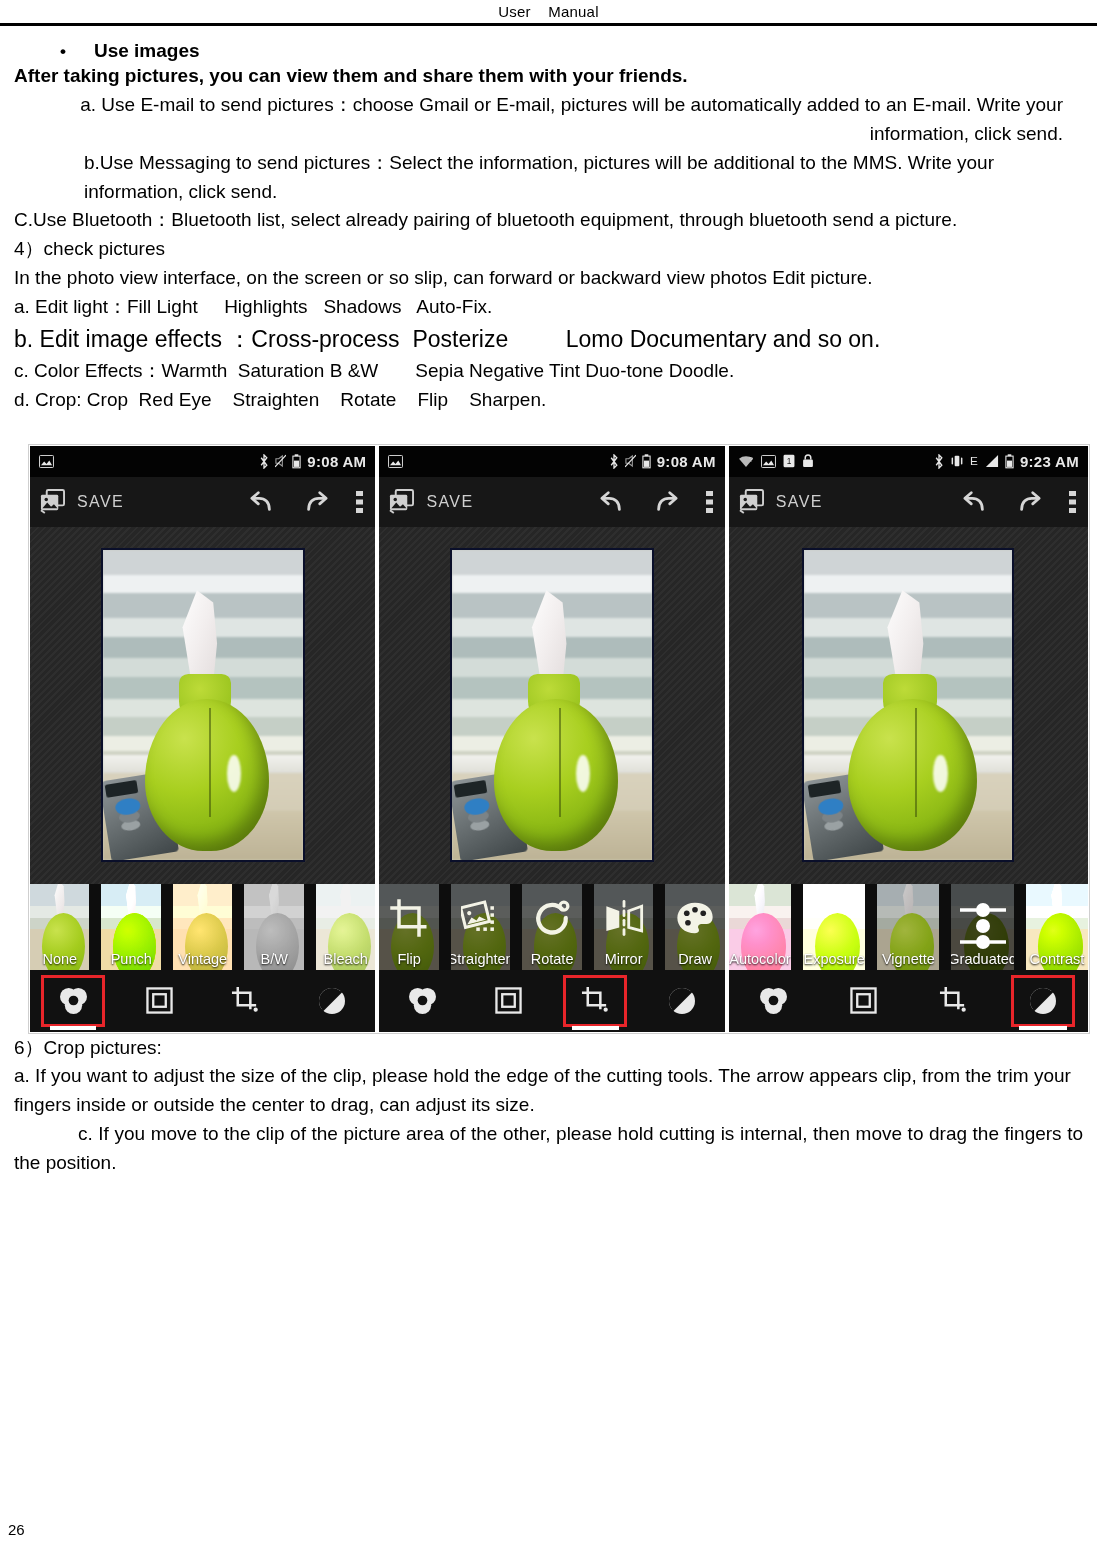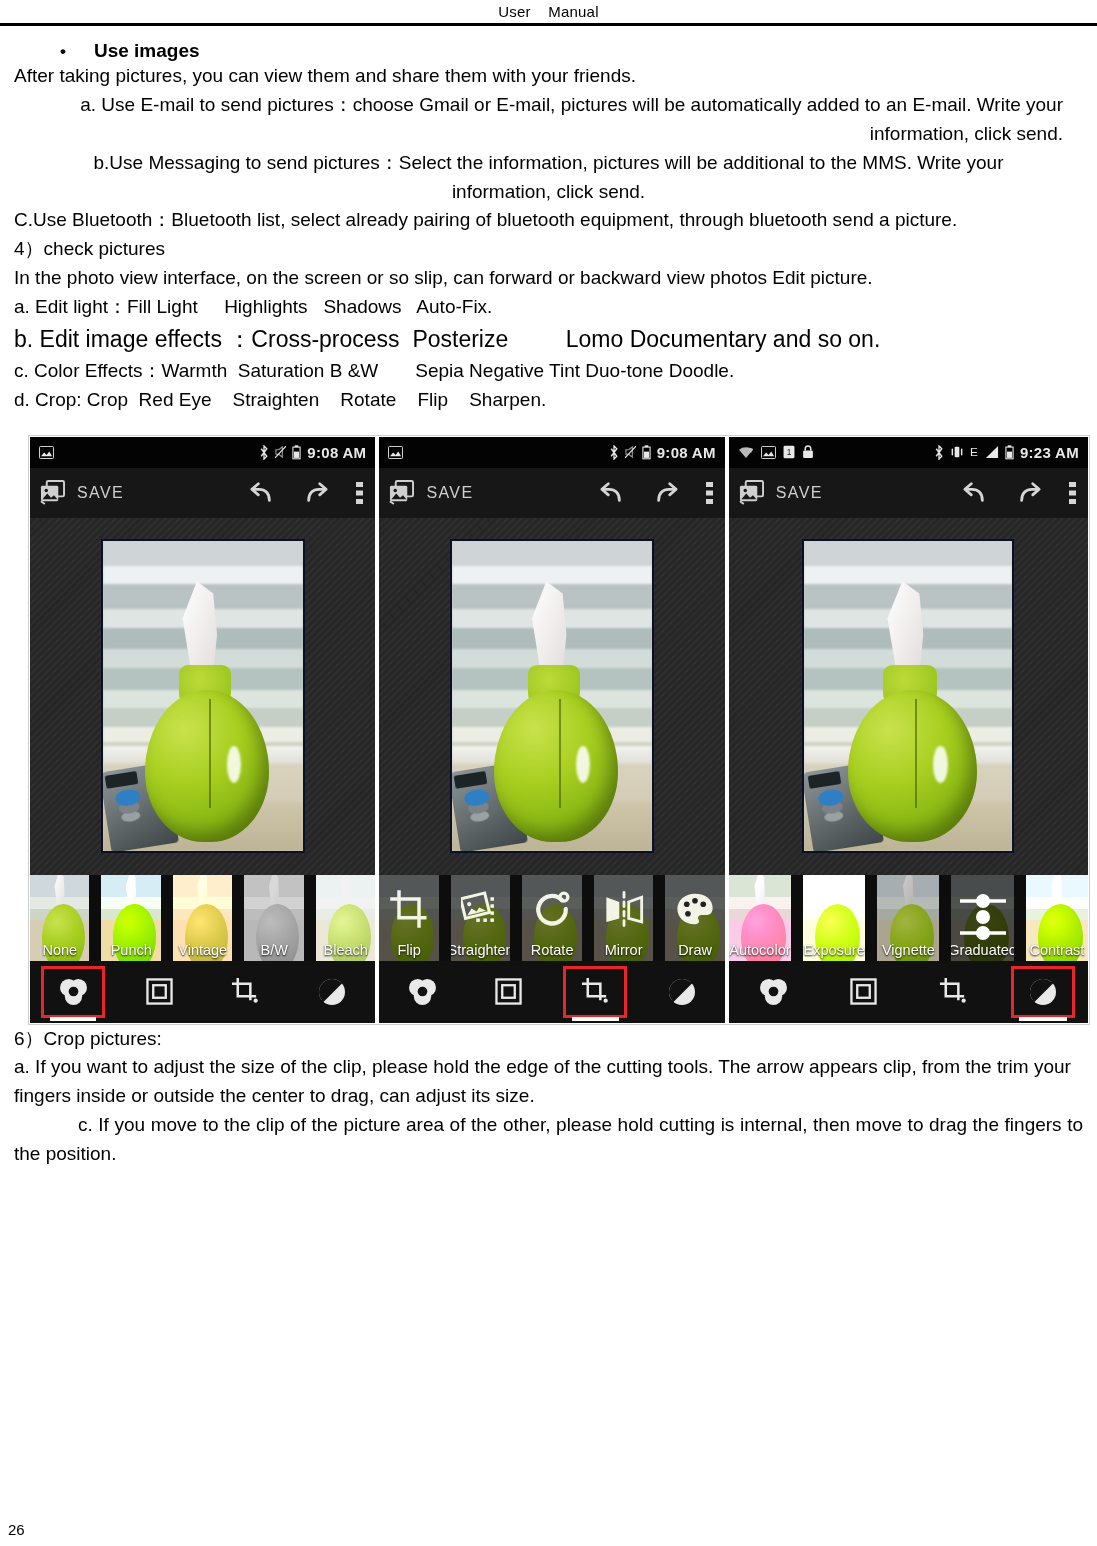--- a/index.html
+++ b/index.html
@@ -45,34 +45,34 @@
     line-height: 1;
     margin-right: 28px;
   }
 
   p.para {
     margin: 0;
     font-size: 19px;
     line-height: 1.52;
   }
 
-  .p-intro { margin-top: 22px; margin-left: 32px; font-weight: 400; }
+  .p-intro { margin-top: 22px; margin-left: 32px; font-weight: 700; }
 
   .p-a {
     margin-top: 26px;
     font-size: 18.5px;
     text-align: right;
     padding: 0 20px;
     line-height: 1.55;
   }
 
   .p-b {
     margin-top: 44px;
     font-size: 18.5px;
-    text-align: center;
+    text-align: left;
     padding: 0 70px;
     line-height: 1.55;
   }
 
   .p-c {
     margin-top: 16px;
     margin-left: 18px;
     font-size: 18.5px;
   }
 
@@ -92,21 +92,21 @@
     margin-top: 9px;
     margin-left: 62px;
     font-size: 18.5px;
     white-space: pre;
   }
   .sub-item.smaller { font-size: 23px; }
 
   
   .shots-wrap {
     position: relative;
-    margin: 20px 0 0 14px;
+    margin: 29px 0 0 14px;
     width: 1062px;
     height: 590px;
     background: #ffffff;
     display: flex;
     gap: 4px;
     border: 1px solid #cfcfcf;
     padding: 1px;
   }
   .phone {
     position: relative;

